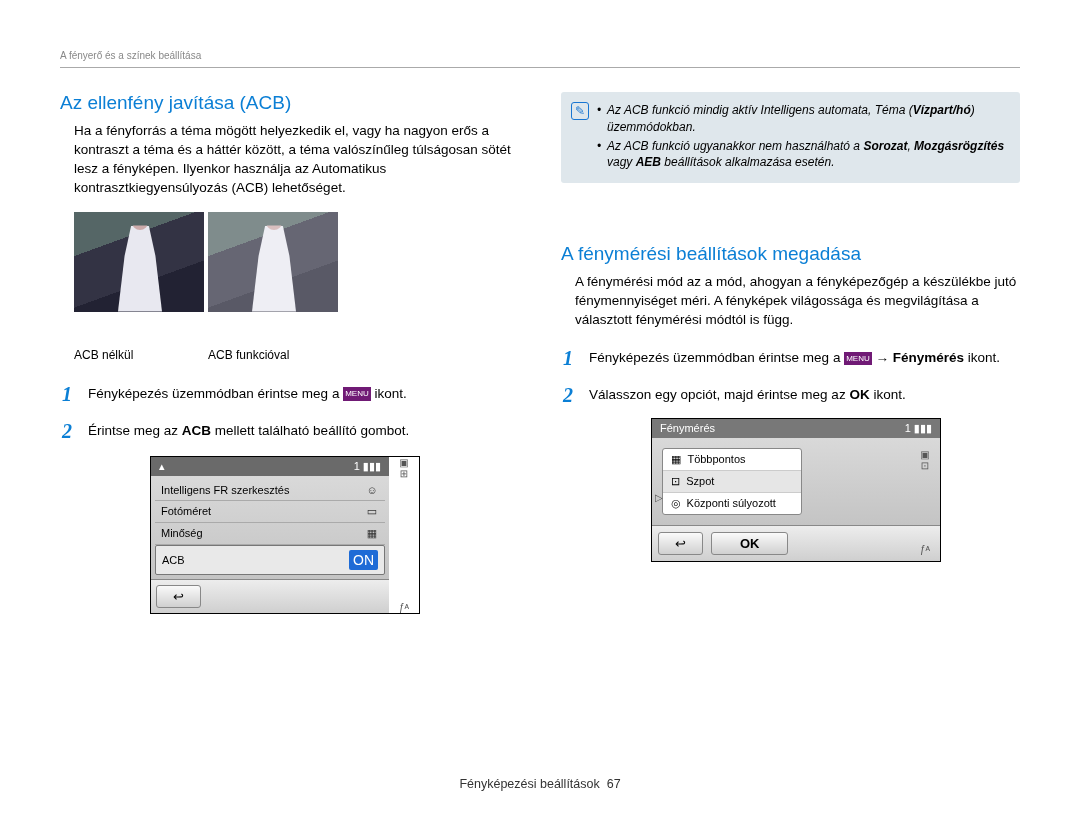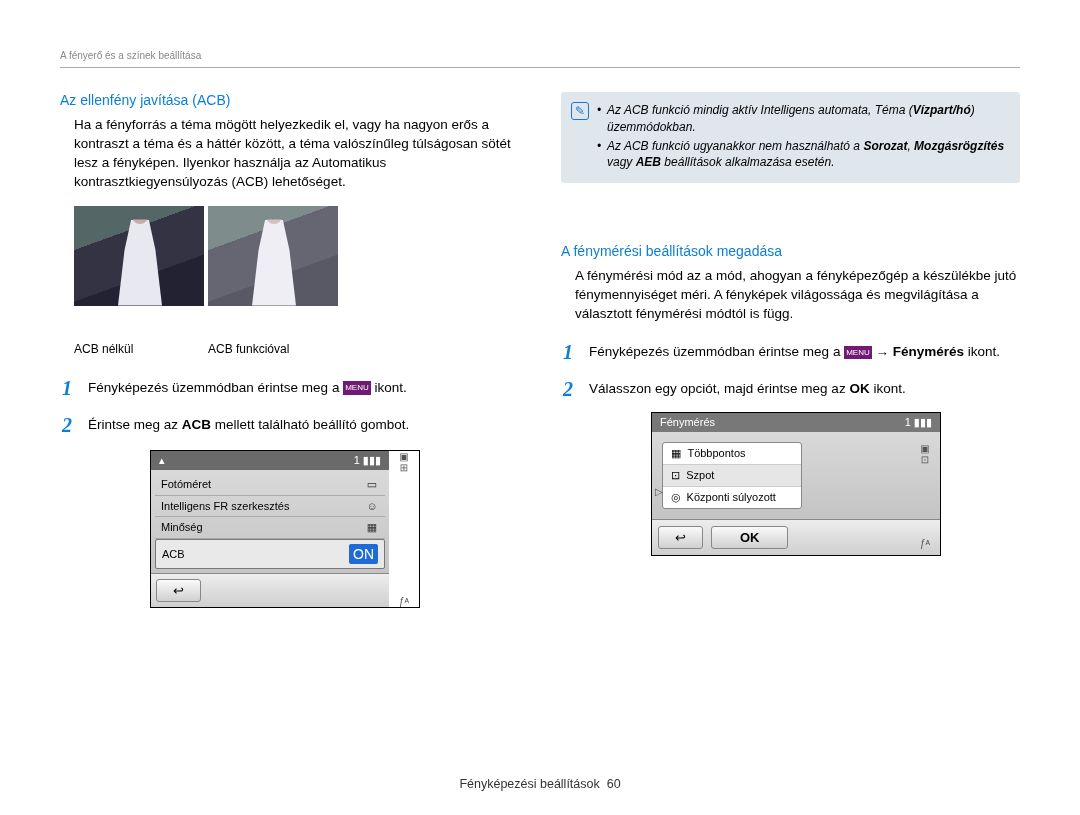--- a/index.html
+++ b/index.html
@@ -17,21 +17,21 @@
     color: #888;
     border-bottom: 1px solid #aaa;
     padding-bottom: 6px;
     margin-bottom: 24px;
   }
   .columns { display: flex; gap: 42px; }
   .col { flex: 1; min-width: 0; }
   h2.section {
     color: #0b7fd5;
     font-weight: 400;
-    font-size: 14px;
+    font-size: 19px;
     margin-bottom: 8px;
   }
   .para {
     font-size: 13.5px;
     line-height: 1.4;
     padding-left: 14px;
     margin-bottom: 14px;
   }
   .photos {
     display: flex;
@@ -145,26 +145,26 @@
 
     <div class="camerabox">
       <div class="cbox-wrap">
         <div class="cbox-main">
           <div class="top">
             <span class="glyph">▴</span>
             <span><span>1</span> <span class="glyph">▮▮▮</span></span>
           </div>
           <div class="list">
             <div class="row">
+              <span>Intelligens FR szerkesztés</span>
+              <span class="mini-ico glyph">☺</span>
+            </div>
+            <div class="row">
               <span>Fotóméret</span>
               <span class="mini-ico glyph">▭</span>
-            </div>
-            <div class="row">
-              <span>Intelligens FR szerkesztés</span>
-              <span class="mini-ico glyph">☺</span>
             </div>
             <div class="row">
               <span>Minőség</span>
               <span class="mini-ico glyph">▦</span>
             </div>
             <div class="row sel">
               <span>ACB</span>
               <span class="onbtn">ON</span>
             </div>
           </div>
@@ -247,14 +247,14 @@
         <span class="glyph">▣</span>
         <span class="glyph">⊡</span>
         <span style="flex:1"></span>
         <span class="glyph">ƒᴬ</span>
       </div>
     </div>
   </div>
 </div>
 
 <div class="footer">
-  <span>Fényképezési beállítások</span>&nbsp;&nbsp;<span>60</span>
+  <span>Fényképezési beállítások</span>&nbsp;&nbsp;<span>67</span>
 </div>
 
 </body></html>

